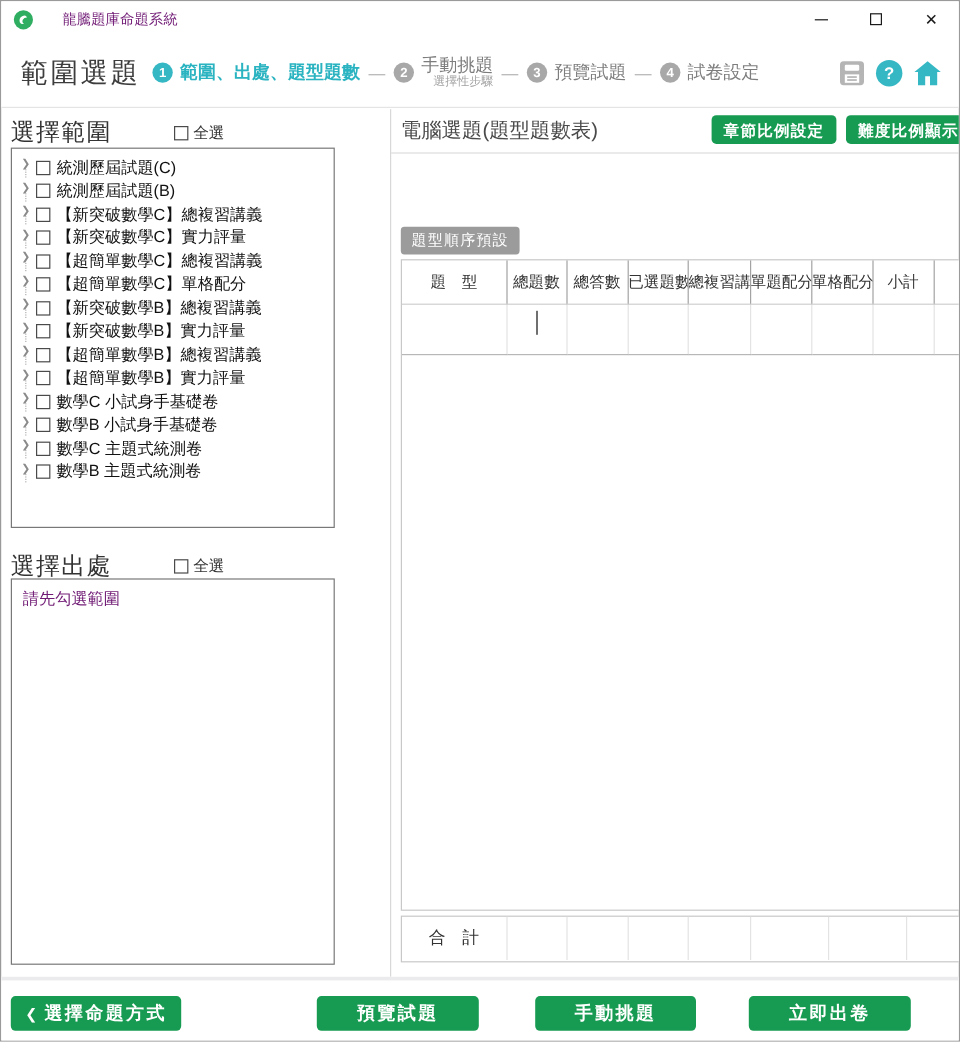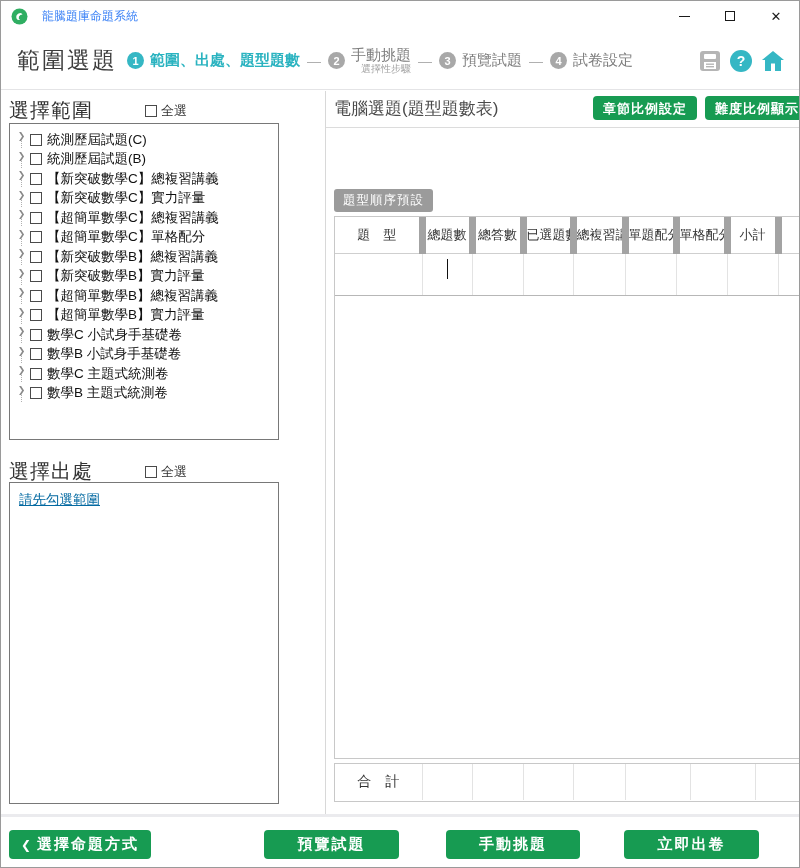--- a/index.html
+++ b/index.html
@@ -2,21 +2,21 @@
 <html><head>
 <meta charset="utf-8">
 <style>
   * { margin:0; padding:0; box-sizing:border-box; }
   body { font-family:"Liberation Sans","DejaVu Sans",sans-serif; background:#fff; }
   .window { position:relative; width:800px; height:868px; background:#fff; border:1px solid #9a9a9a; overflow:hidden; }
 
   
   .titlebar { position:absolute; top:0; left:0; width:100%; height:30px; background:#fff; display:flex; align-items:center; }
   .app-icon { margin-left:10px; width:17px; height:17px; flex:0 0 auto; }
-  .app-title { margin-left:14px; font-size:12px; color:#3b82f6; }
+  .app-title { margin-left:24px; font-size:12px; color:#701a75; }
   .win-controls { position:absolute; right:0; top:0; height:30px; display:flex; }
   .wc { width:46px; height:30px; display:flex; align-items:center; justify-content:center; cursor:default; }
   .minline { width:11px; height:1px; background:#1a1a1a; }
   .maxbox { width:10px; height:10px; border:1px solid #1a1a1a; }
   .wc.close { font-size:13px; color:#1a1a1a; font-weight:300; }
 
   
   .appheader { position:absolute; top:30px; left:0; width:100%; height:59px; border-bottom:1px solid #e4e4e6; background:#fff; }
   .page-title { position:absolute; left:16px; top:14px; font-size:23px; color:#3d3d3d; letter-spacing:2px; font-weight:500; }
   .steps { position:absolute; left:126px; top:0; height:59px; display:flex; align-items:center; }
@@ -41,31 +41,31 @@
   .selectall .cb { margin-right:4px; }
   .treebox { position:absolute; left:8px; top:32px; width:270px; height:317px; border:1px solid #787878; background:#fff; padding:6px 4px; overflow:hidden; }
   .trow { display:flex; align-items:center; height:19.5px; }
   .chevcol { width:15px; display:flex; flex-direction:column; align-items:center; flex:0 0 auto; }
   .chev { font-size:9px; color:#8a8a8a; line-height:10px; }
   .chevcol::after { content:""; border-left:1px dotted #b0b0b0; height:7px; }
   .trow .cb { margin:0 5px 0 1px; }
   .tlabel { font-size:13.5px; color:#111; white-space:nowrap; }
   .secrow.second { top:367px; }
   .sourcebox { position:absolute; left:8px; top:391px; width:270px; height:322px; border:1px solid #787878; background:#fff; padding:7px 9px; }
-  .placeholder { font-size:13.5px; color:#0369a1;text-decoration:underline; }
+  .placeholder { font-size:13.5px; color:#701a75; }
 
   .rightpane { position:absolute; left:292px; top:0; width:496px; height:100%; border-left:1px solid #d8d8d8;margin-left:32px; }
   .rphead { position:absolute; left:0; top:0; width:100%; height:37px; border-bottom:1px solid #dcdcdc; }
   .rptitle { position:absolute; left:8px; top:6px; font-size:17px; color:#4a4a4a; }
   .rpbtns { position:absolute; right:12px; top:5px; display:flex; gap:8px; }
   .gbtn-sm { background:#179b52; color:#fff; border:none; border-radius:4px; font-size:13px; font-weight:bold; letter-spacing:1px; padding:4px 10px; height:24px; cursor:pointer; font-family:inherit; }
   .badge { position:absolute; left:8px; top:98px; background:#9b9b9b; color:#fff; font-size:12.5px; border-radius:3px; padding:3px 9px; letter-spacing:1px; }
   .tablebox { position:absolute; left:8px; top:125px; width:488px; height:543px; border:1px solid #c8c8c8; background:#fff; }
   .tablebox table, .footbox table { border-collapse:collapse; width:100%; table-layout:fixed; }
-  .tablebox th { height:36px; font-weight:normal; font-size:13px; color:#333; border-right:7px solid #a3a3a3; border-bottom:1px solid #cfcfcf; text-align:center; padding:0; overflow:hidden; white-space:nowrap; }
+  .tablebox th { height:36px; font-weight:normal; font-size:13px; color:#333; border-right:1px solid #a3a3a3; border-bottom:1px solid #cfcfcf; text-align:center; padding:0; overflow:hidden; white-space:nowrap; }
   .tablebox th:last-child { border-right:none; }
   .tablebox td { height:42px; border-right:1px solid #e3e3e3; border-bottom:1px solid #b7b7b7; position:relative; padding:0; }
   .tablebox td:last-child { border-right:none; }
   .caret { position:absolute; left:24px; top:5px; width:1.5px; height:20px; background:#111; }
   .footbox { position:absolute; left:8px; top:672px; width:488px; height:39px; border:1px solid #c8c8c8; background:#fff; }
   .footbox td { height:36px; font-size:14px; color:#333; border-right:1px solid #e3e3e3; text-align:center; padding:0; }
   .footbox td:last-child { border-right:none; }
 
   
   .bottombar { position:absolute; left:0; top:813px; width:100%; height:55px; background:#fff; border-top:3px solid #ebebee; }

